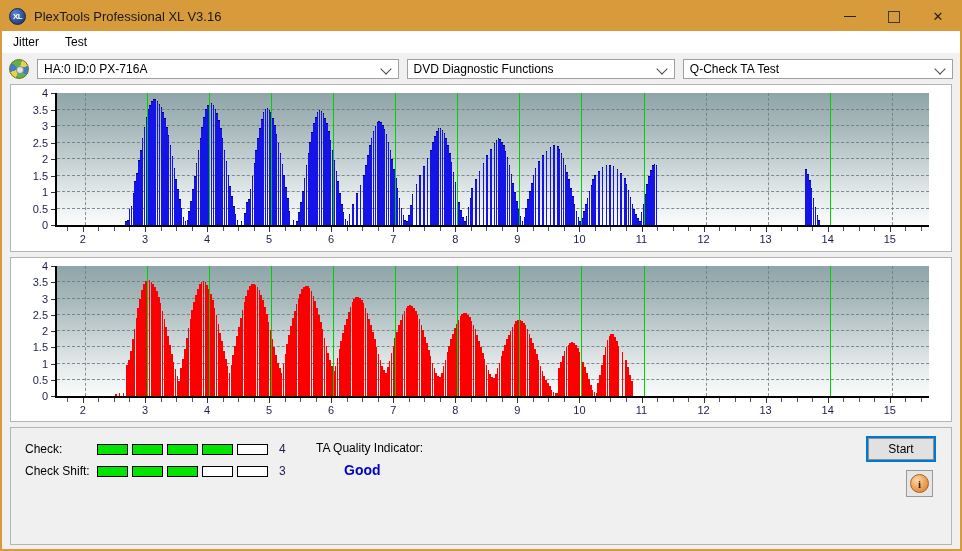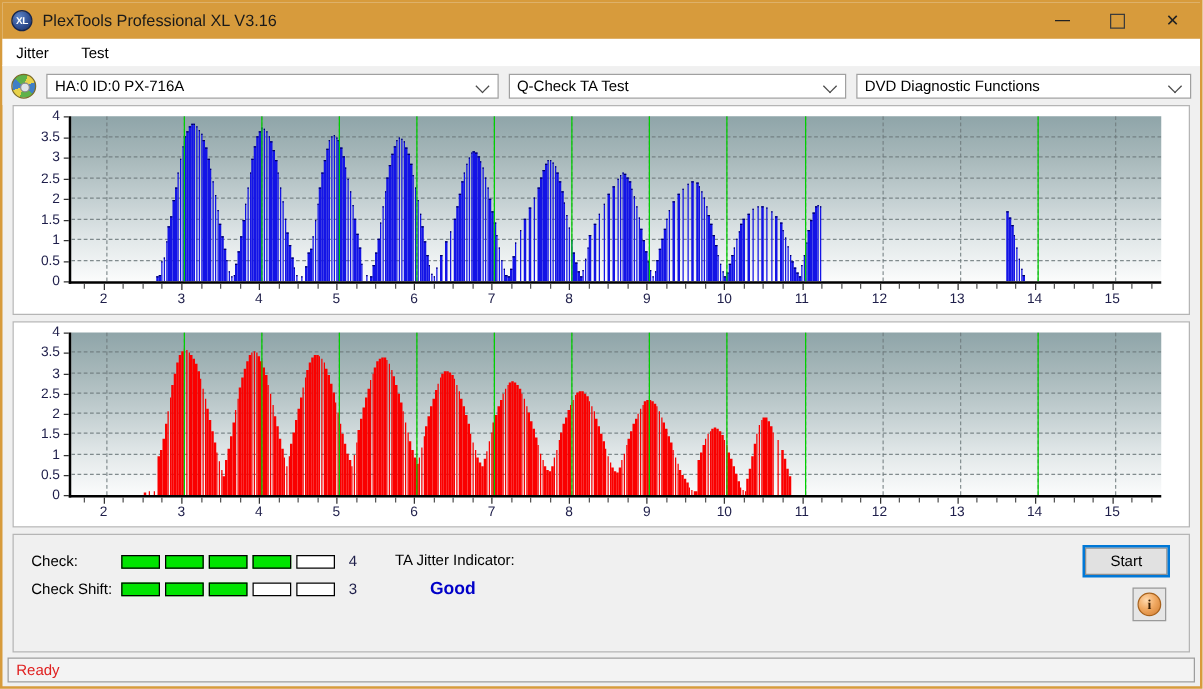--- a/index.html
+++ b/index.html
@@ -256,26 +256,26 @@
     <div class="menu-item">Jitter</div>
     <div class="menu-item">Test</div>
   </div>
 
   <div class="selrow">
     <div class="drive-icon"></div>
     <div class="combo c1">
       <span>HA:0 ID:0  PX-716A</span>
       <span class="caret"></span>
     </div>
+    <div class="combo c2">
+      <span>DVD Diagnostic Functions</span>
+      <span class="caret"></span>
+    </div>
     <div class="combo c3">
       <span>Q-Check TA Test</span>
-      <span class="caret"></span>
-    </div>
-    <div class="combo c2">
-      <span>DVD Diagnostic Functions</span>
       <span class="caret"></span>
     </div>
   </div>
 
   <div class="charts">
     <div class="chart-panel top" id="panel0">
       <div class="yaxis" id="yaxis0">
           <div class="ylab" style="top: 140px;">0</div>
           <div style="position: absolute; right: 0px; width: 4px; height: 1px; background: rgb(51, 51, 51); top: 140px;"></div>
           <div class="ylab" style="top: 123.5px;">0.5</div>
@@ -1087,26 +1087,23 @@
       <div class="segs" id="peak-segs">
           <div class="seg on"></div>
           <div class="seg on"></div>
           <div class="seg on"></div>
           <div class="seg"></div>
           <div class="seg"></div>
         </div>
       <div class="meter-val">3</div>
     </div>
     <div class="ta-block" style="left:305px;top:13px;">
-      <div class="ta-title">TA Jitter Indicator:</div>
+      <div class="ta-title">TA Quality Indicator:</div>
       <div class="ta-value">Good</div>
     </div>
     <div class="start-btn" style="right:17px;top:10px;">Start</div>
     <div class="info-btn" style="right:18px;top:42px;">
       <div class="info-circle">i</div>
     </div>
   </div>
 
-  <div class="statusbar">
-    <span class="status-text">Ready</span>
-  </div>
 
 </div>
 
 </body></html>

